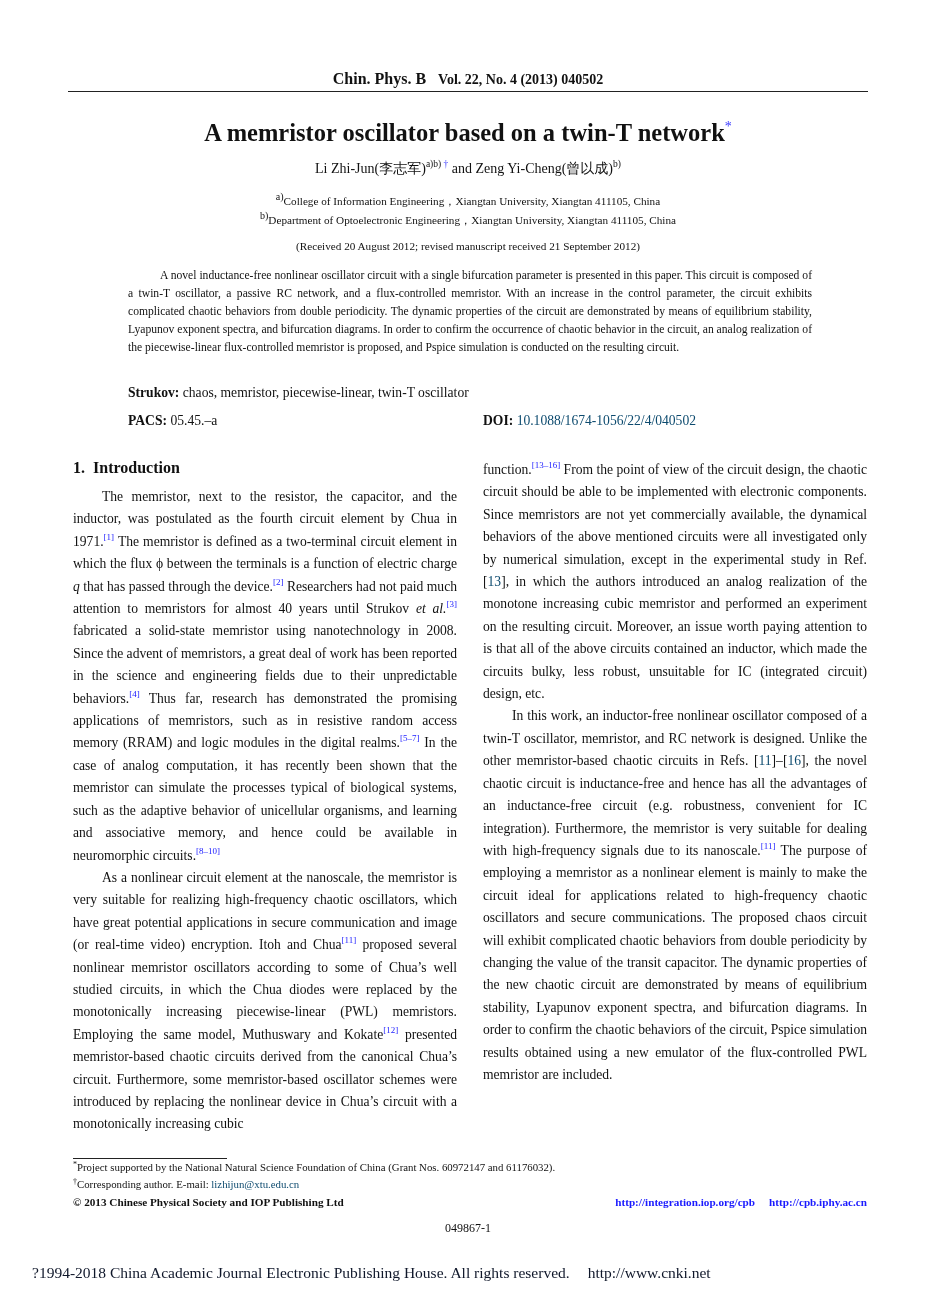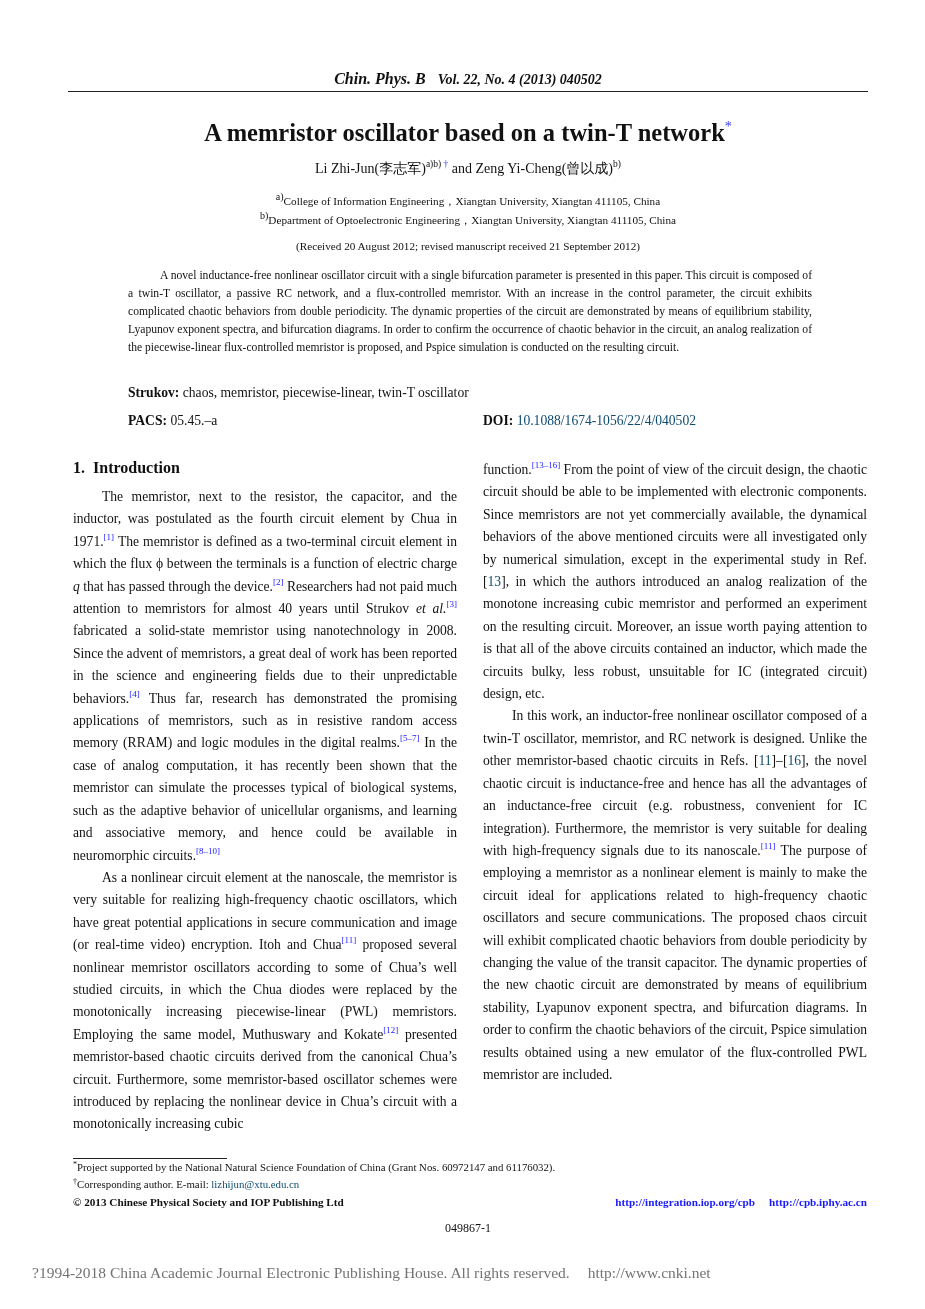--- a/index.html
+++ b/index.html
@@ -4,21 +4,21 @@
 <style>
   html, body { margin: 0; padding: 0; background: #ffffff; }
   body { width: 925px; height: 1309px; position: relative; overflow: hidden;
          font-family: "Liberation Serif", "DejaVu Serif", serif; color: #111; }
   .abs { position: absolute; }
   .link { color: #0c4a6e; }
   sup { font-size: 9px; line-height: 0; vertical-align: 6px; }
   sup.ref { color: #1a1aff; }
 
   #running-header { left: 68px; top: 70px; width: 800px; text-align: center;
-    font-weight: bold; white-space: nowrap; font-style: italic; }
+    font-weight: bold; white-space: nowrap; }
   #running-header .jname { font-size: 16px; }
   #running-header .vol { font-size: 14px; margin-left: 12px; }
   #header-rule { left: 68px; top: 91px; width: 800px; height: 0; border-top: 1.2px solid #222; }
 
   #title { left: 68px; top: 119px; width: 800px; text-align: center;
     font-size: 24.5px; font-weight: bold; white-space: nowrap; }
   #title sup { color: #3a3aff; font-weight: normal; font-size: 14px; vertical-align: 10px; }
 
   #authors { left: 68px; top: 160px; width: 800px; text-align: center; font-size: 14px; white-space: nowrap; }
   #authors sup { font-size: 9.5px; vertical-align: 6px; }
@@ -42,21 +42,21 @@
   #col-right { left: 483px; top: 459px; }
   #section-heading { left: 73px; top: 459px; font-size: 16px; font-weight: bold; }
 
   #footnote-rule { left: 73px; top: 1158px; width: 154px; height: 0; border-top: 1px solid #222; }
   .fn { left: 73px; font-size: 10.8px; white-space: nowrap; }
   .fn sup { font-size: 8px; vertical-align: 4px; }
   #copyright { left: 73px; top: 1196px; font-size: 11.2px; font-weight: bold; white-space: nowrap; }
   #journal-urls { right: 58px; top: 1196px; font-size: 11.2px; font-weight: bold; white-space: nowrap; color: #1a1aff; }
   #journal-urls span + span { margin-left: 14px; }
   #page-number { left: 68px; top: 1221px; width: 800px; text-align: center; font-size: 12px; }
-  #watermark { left: 32px; top: 1264px; font-size: 15.5px; color: #737373; white-space: nowrap; }
+  #watermark { left: 32px; top: 1264px; font-size: 15.5px; color: #0f172a; white-space: nowrap; }
   #watermark .wm-url { margin-left: 18px; }
 </style>
 </head>
 <body>
 
 <div id="running-header" class="abs">
   <span class="jname">Chin. Phys. B</span><span class="vol">Vol. 22, No. 4 (2013)  040502</span>
 </div>
 <div id="header-rule" class="abs"></div>
 

